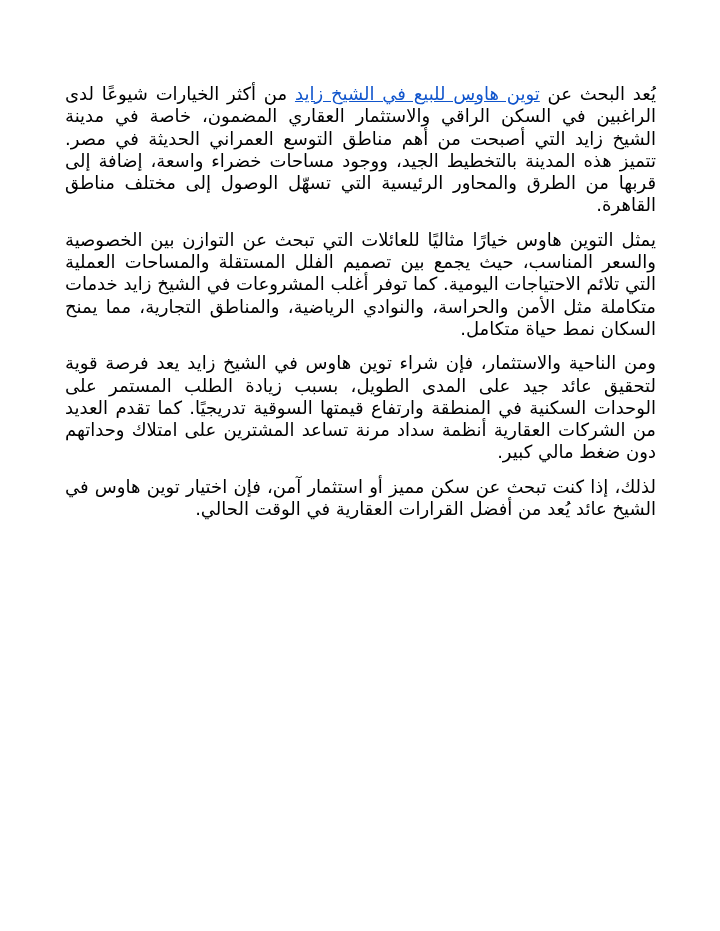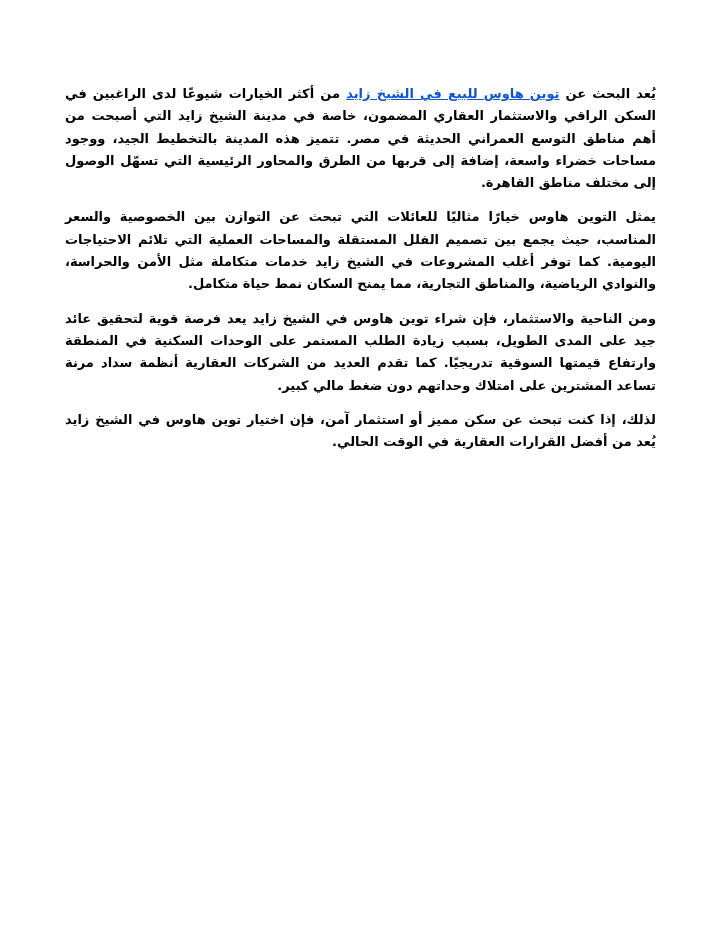--- a/index.html
+++ b/index.html
@@ -17,22 +17,22 @@
   }
   .doc-content {
     position: absolute;
     top: 83px;
     right: 64px;
     left: 65px;
     direction: rtl;
     text-align: justify;
     text-justify: inter-word;
     color: #000000;
-    font-size: 13px;
-    font-weight: 700;
+    font-size: 18px;
+    font-weight: 400;
     line-height: 22.3px;
   }
   .doc-paragraph {
     margin: 0 0 12px 0;
   }
   .doc-link {
     color: #1155cc;
     text-decoration: underline;
     cursor: pointer;
   }
@@ -44,16 +44,16 @@
   <div class="doc-content">
 
     <p class="doc-paragraph">
       <span>يُعد البحث عن </span><a class="doc-link">توين هاوس للبيع في الشيخ زايد</a><span> من أكثر الخيارات شيوعًا لدى الراغبين في السكن الراقي والاستثمار العقاري المضمون، خاصة في مدينة الشيخ زايد التي أصبحت من أهم مناطق التوسع العمراني الحديثة في مصر. تتميز هذه المدينة بالتخطيط الجيد، ووجود مساحات خضراء واسعة، إضافة إلى قربها من الطرق والمحاور الرئيسية التي تسهّل الوصول إلى مختلف مناطق القاهرة.</span>
     </p>
 
     <p class="doc-paragraph">يمثل التوين هاوس خيارًا مثاليًا للعائلات التي تبحث عن التوازن بين الخصوصية والسعر المناسب، حيث يجمع بين تصميم الفلل المستقلة والمساحات العملية التي تلائم الاحتياجات اليومية. كما توفر أغلب المشروعات في الشيخ زايد خدمات متكاملة مثل الأمن والحراسة، والنوادي الرياضية، والمناطق التجارية، مما يمنح السكان نمط حياة متكامل.</p>
 
     <p class="doc-paragraph">ومن الناحية والاستثمار، فإن شراء توين هاوس في الشيخ زايد يعد فرصة قوية لتحقيق عائد جيد على المدى الطويل، بسبب زيادة الطلب المستمر على الوحدات السكنية في المنطقة وارتفاع قيمتها السوقية تدريجيًا. كما تقدم العديد من الشركات العقارية أنظمة سداد مرنة تساعد المشترين على امتلاك وحداتهم دون ضغط مالي كبير.</p>
 
-    <p class="doc-paragraph">لذلك، إذا كنت تبحث عن سكن مميز أو استثمار آمن، فإن اختيار توين هاوس في الشيخ زايد يُعد من أفضل القرارات العقارية في الوقت الحالي.</p>
+    <p class="doc-paragraph">لذلك، إذا كنت تبحث عن سكن مميز أو استثمار آمن، فإن اختيار توين هاوس في الشيخ عائد يُعد من أفضل القرارات العقارية في الوقت الحالي.</p>
 
   </div>
 </div>
 
 </body></html>

